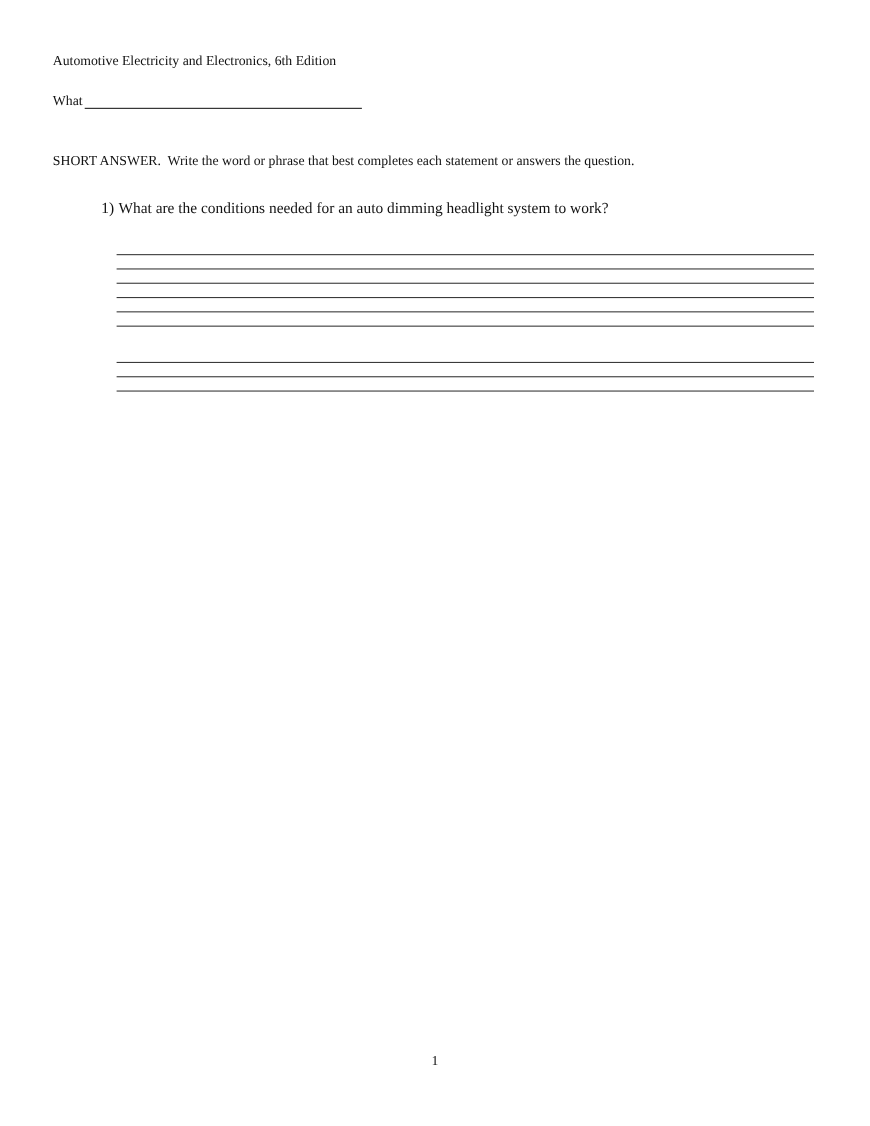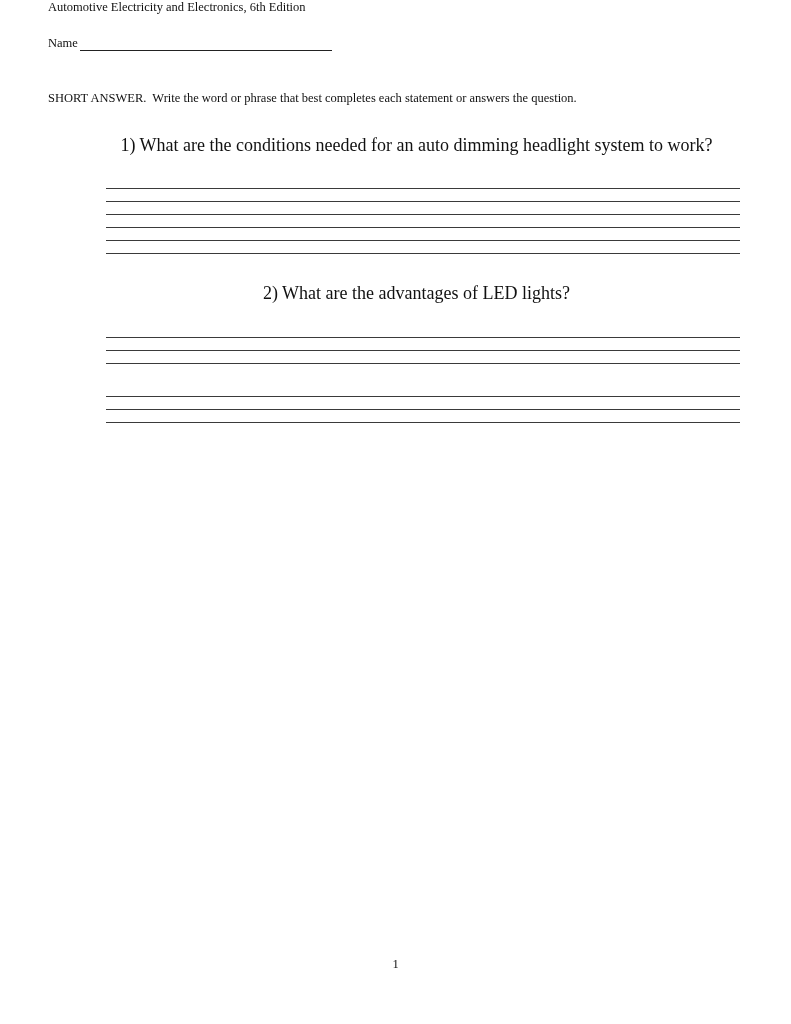--- a/index.html
+++ b/index.html
@@ -11,20 +11,21 @@
     position: relative;
     width: 791px;
     height: 1024px;
     background: #ffffff;
     font-family: "Liberation Serif", "DejaVu Serif", serif;
     color: #111111;
     box-sizing: border-box;
     overflow: hidden;
   }
   .doc-header {
+    padding-top: 48px;
     margin-left: 48px;
     font-size: 12.5px;
     line-height: 1.25;
   }
   .name-row {
     margin: 20px 0 0 48px;
     font-size: 12.5px;
     display: flex;
     align-items: flex-end;
   }
@@ -39,23 +40,22 @@
     margin: 40px 48px 0 48px;
     font-size: 12.5px;
     font-weight: normal;
     white-space: pre-wrap;
   }
   .question-block {
     margin: 0;
   }
   .question-text {
     margin: 28px 50px 0 92px;
-    font-size: 18px;
+    font-size: 14px;
     line-height: 1.25;
-    text-align: center;
   }
   .question-number {
     margin-right: 4px;
   }
   .answer-lines {
     margin: 20px 0 0 106px;
     width: 634px;
   }
   .answer-line {
     height: 12px;
@@ -73,51 +73,41 @@
 </head>
 <body>
 
 <div class="page">
 
   <div class="doc-header">
     <div>Automotive Electricity and Electronics, 6th Edition</div>
   </div>
 
   <div class="name-row">
-    <span>Name</span>
+    <span>What</span>
       <span class="name-blank"></span>
   </div>
 
   <div class="instructions">SHORT ANSWER.  Write the word or phrase that best completes each statement or answers the question.</div>
 
   <div>
   <div class="question-block">
     <div class="question-text">
       <span class="question-number">1)</span><span>What are the conditions needed for an auto dimming headlight system to work?</span>
     </div>
     <div class="answer-lines">
           <div class="answer-line"></div>
           <div class="answer-line"></div>
           <div class="answer-line"></div>
           <div class="answer-line"></div>
           <div class="answer-line"></div>
           <div class="answer-line"></div>
         </div>
   </div>
 
-  <div class="question-block">
-    <div class="question-text">
-      <span class="question-number">2)</span><span>What are the advantages of LED lights?</span>
-    </div>
-    <div class="answer-lines">
-          <div class="answer-line"></div>
-          <div class="answer-line"></div>
-          <div class="answer-line"></div>
-        </div>
-  </div>
 
 
 
   <div class="question-block">
     <div class="answer-lines">
           <div class="answer-line"></div>
           <div class="answer-line"></div>
           <div class="answer-line"></div>
         </div>
   </div>

